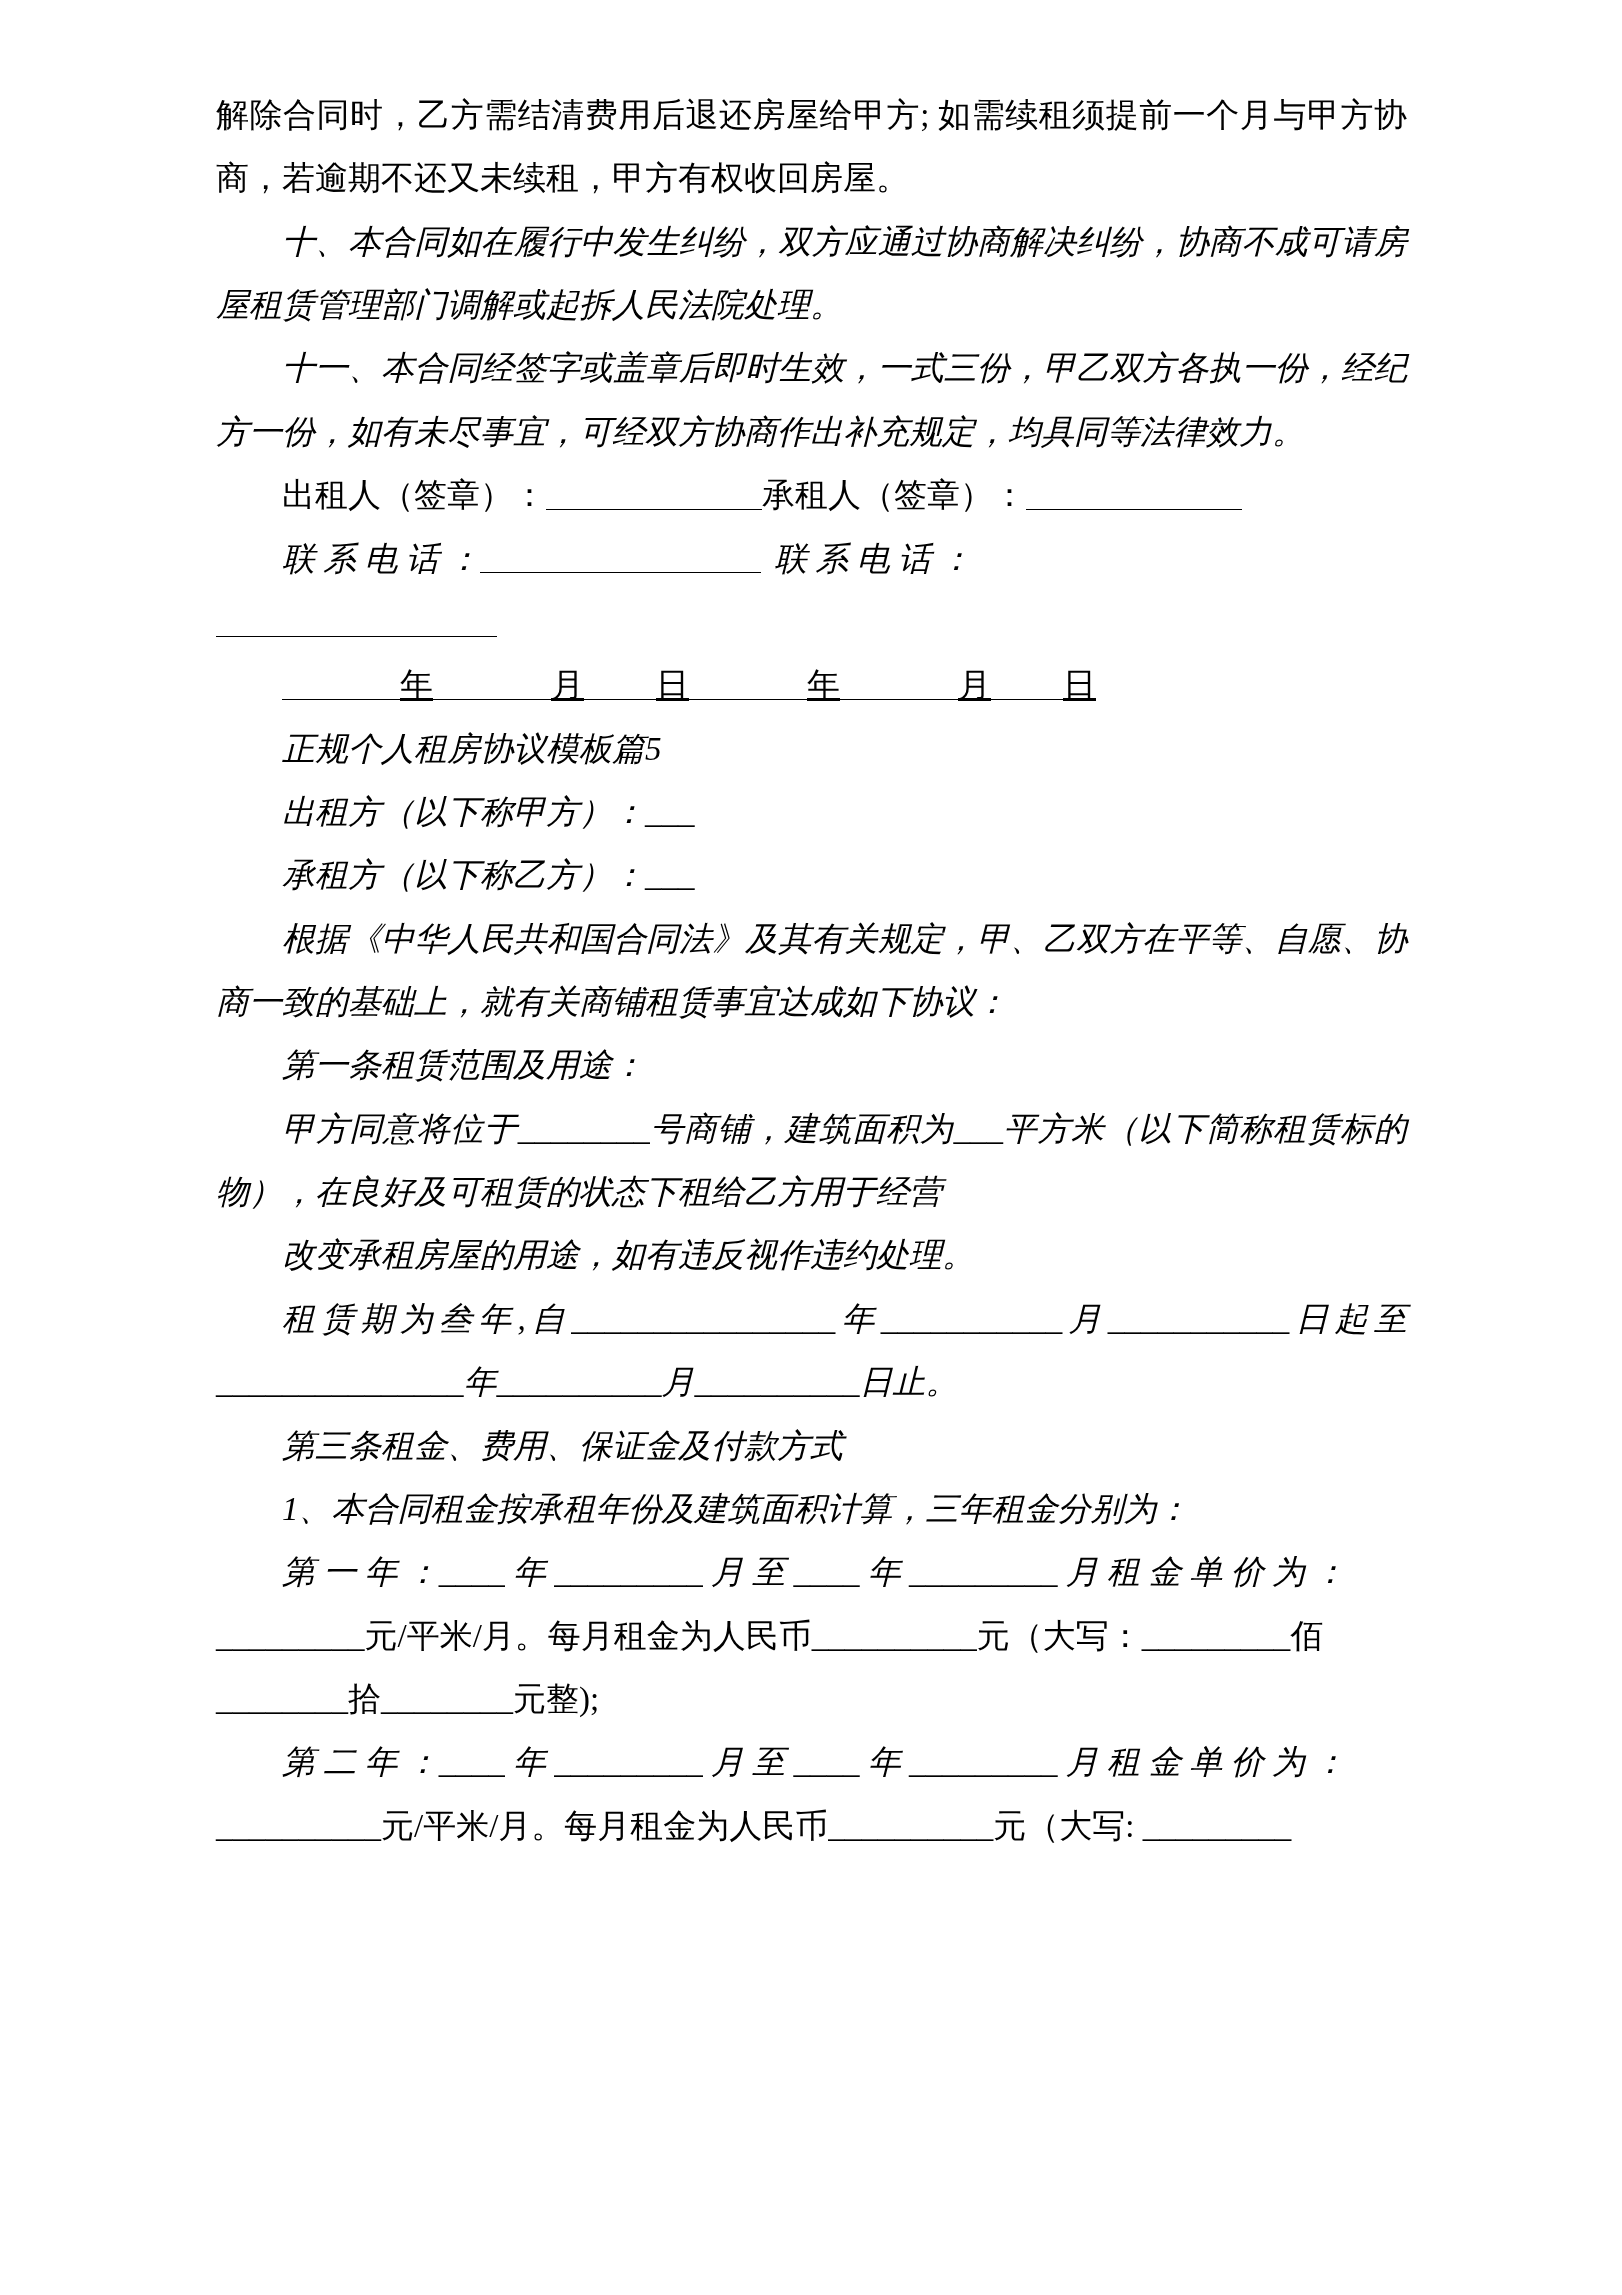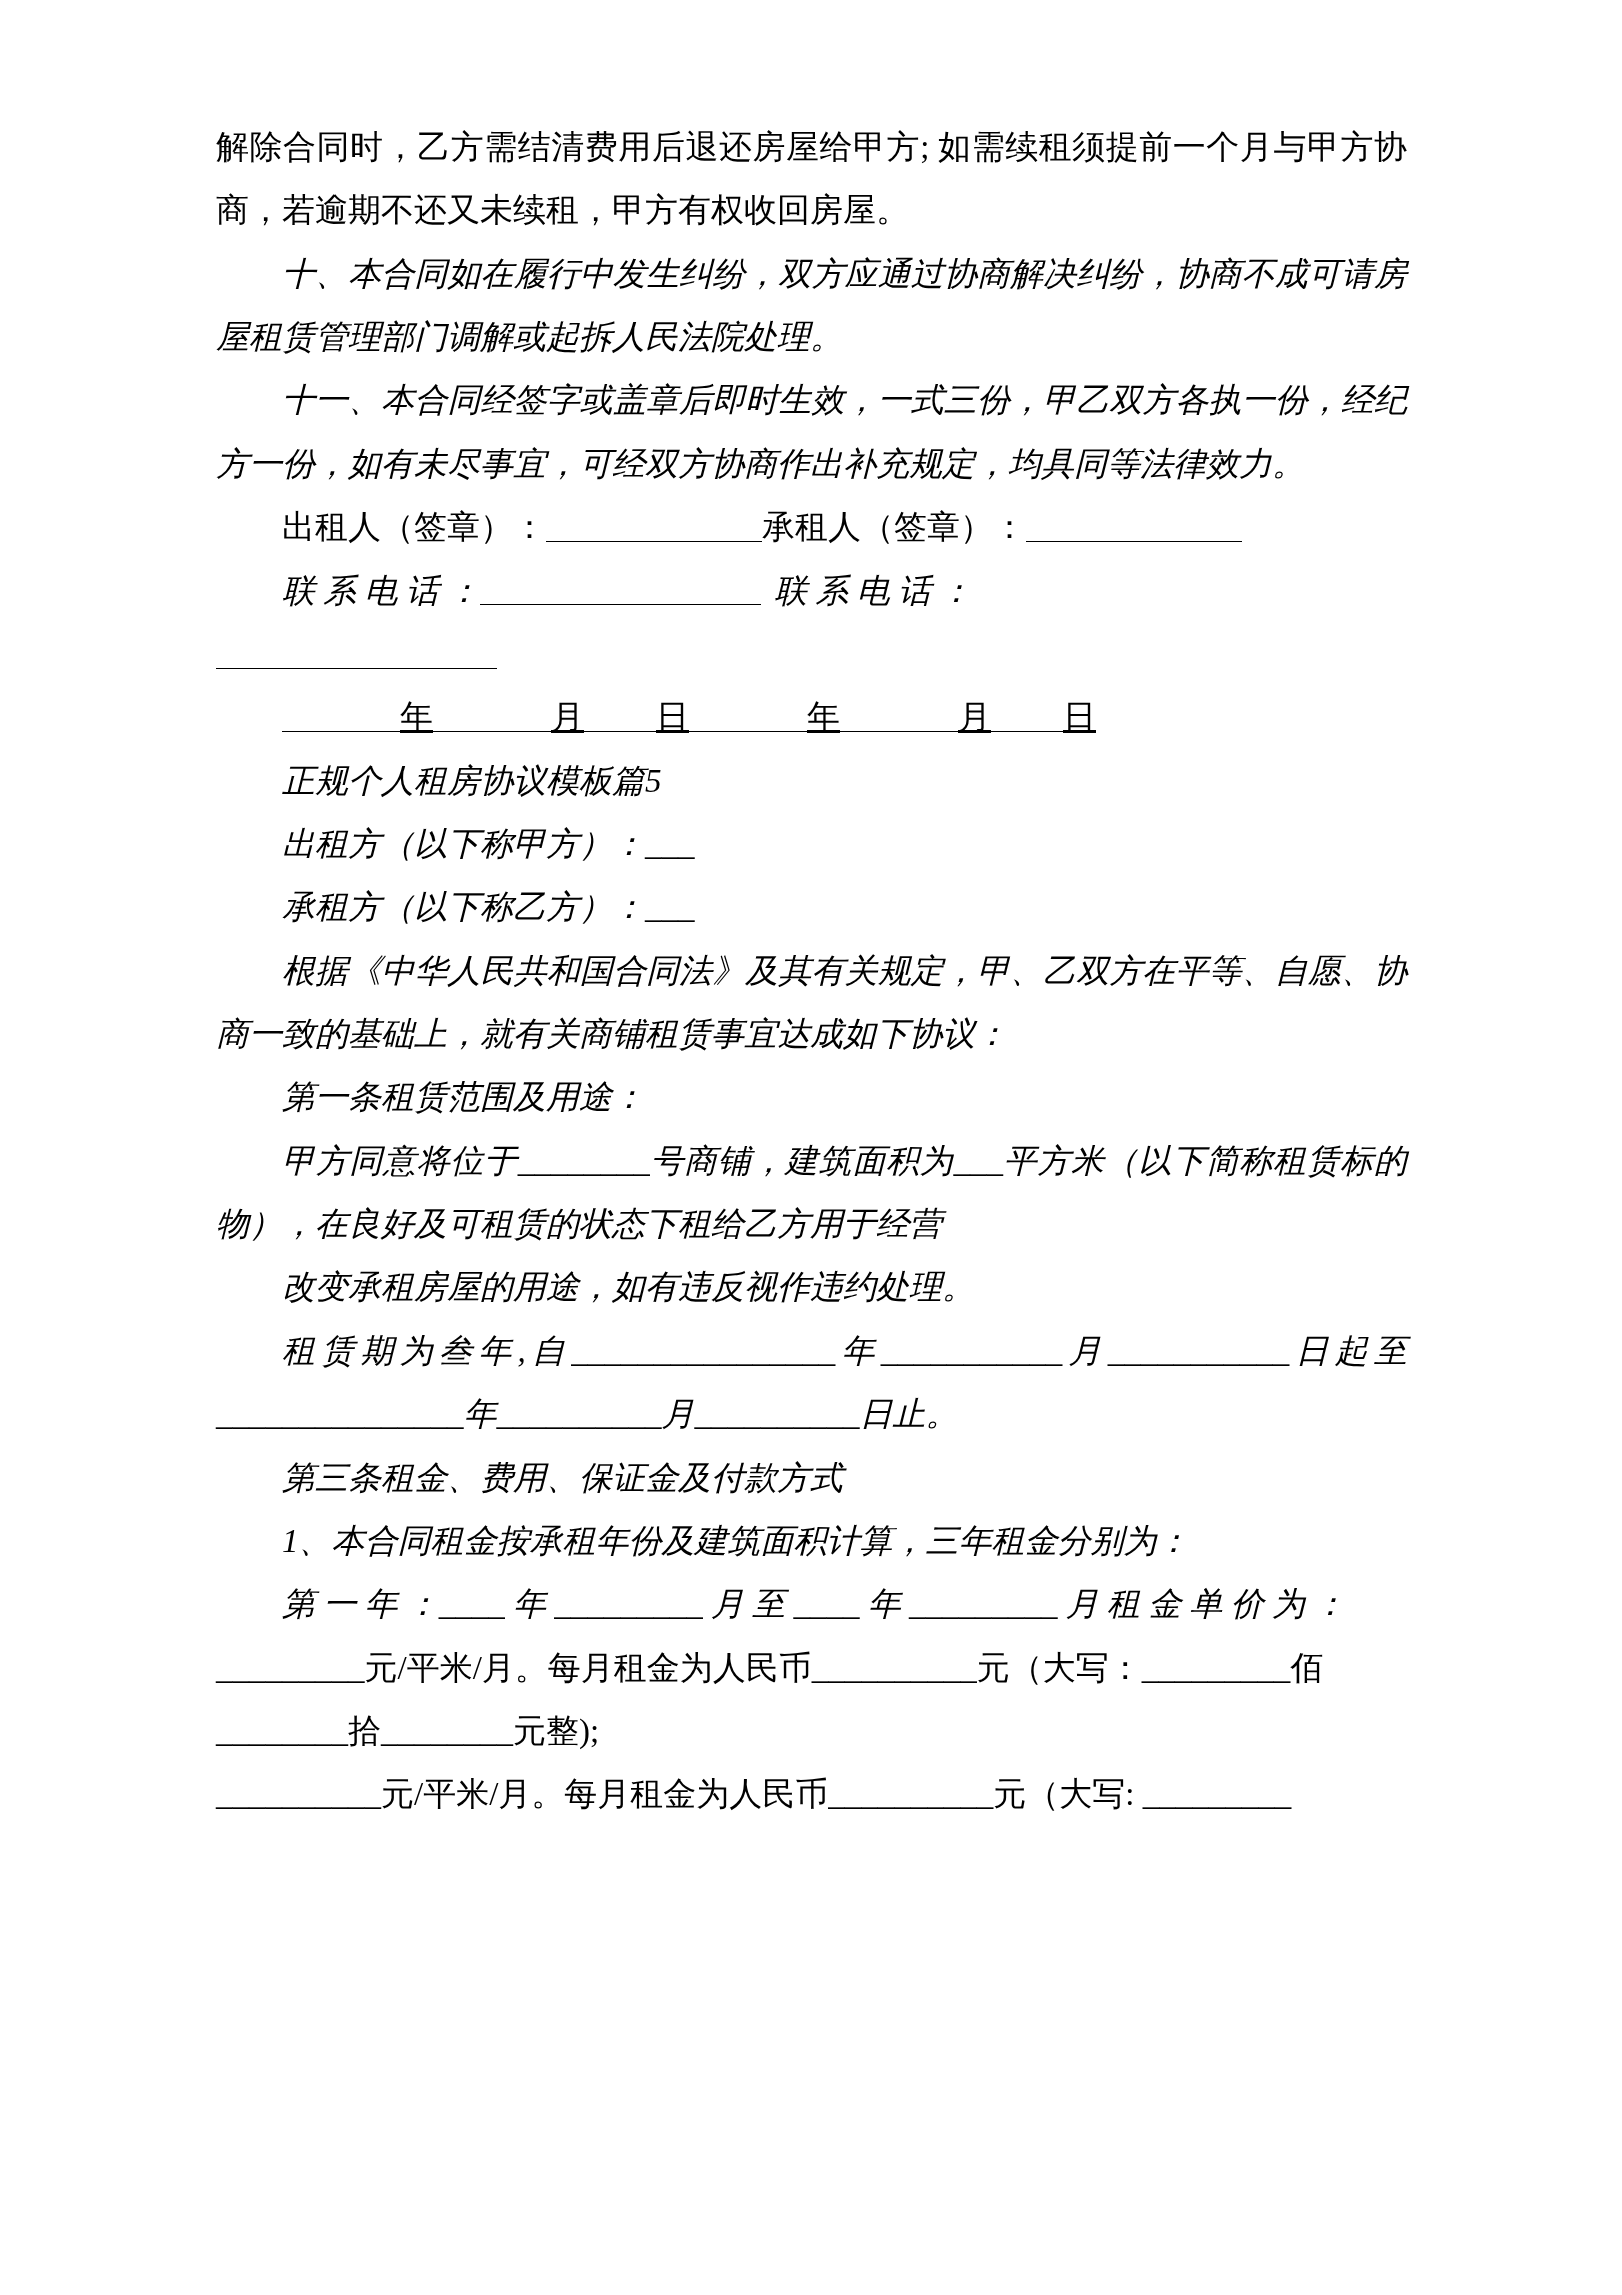--- a/index.html
+++ b/index.html
@@ -8,21 +8,21 @@
     background: #ffffff;
   }
   body {
     font-family: "Liberation Serif", "DejaVu Serif", serif;
     color: #000000;
   }
   .page {
     width: 1623px;
     height: 2295px;
     box-sizing: border-box;
-    padding: 116px 216px 0 216px;
+    padding: 84px 216px 0 216px;
     position: relative;
     background: #fff;
   }
   .doc {
     font-size: 33px;
     line-height: 1.92;
     text-align: justify;
     text-justify: inter-ideograph;
   }
   p {
@@ -115,18 +115,19 @@
     <p class="indent">第三条租金、费用、保证金及付款方式</p>
 
     <p class="indent">1、本合同租金按承租年份及建筑面积计算，三年租金分别为：</p>
 
     <p class="indent">第 一 年 ：____ 年 _________ 月 至 ____ 年 _________ 月 租 金 单 价 为 ：</p>
 
     <p class="noindent">_________元/平米/月。每月租金为人民币__________元（大写：_________佰</p>
 
     <p class="noindent">________拾________元整);</p>
 
+    <p class="indent">第 二 年 ：____ 年 _________ 月 至 ____ 年 _________ 月 租 金 单 价 为 ：</p>
 
     <p class="noindent">__________元/平米/月。每月租金为人民币__________元（大写: _________</p>
 
   </div>
 </div>
 
 
 </body></html>

